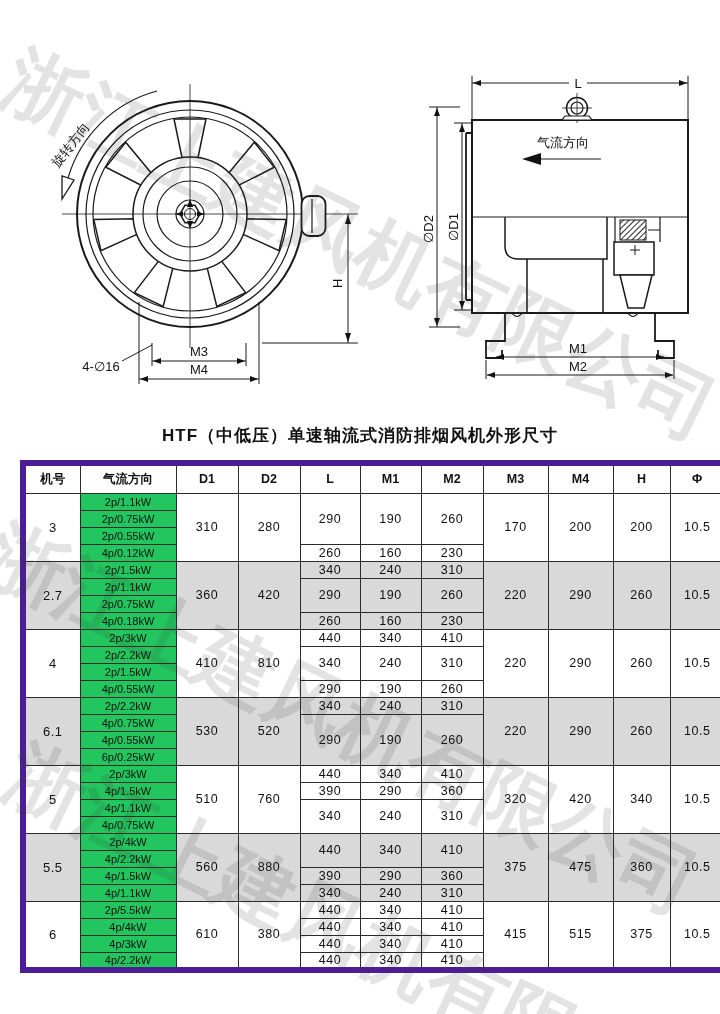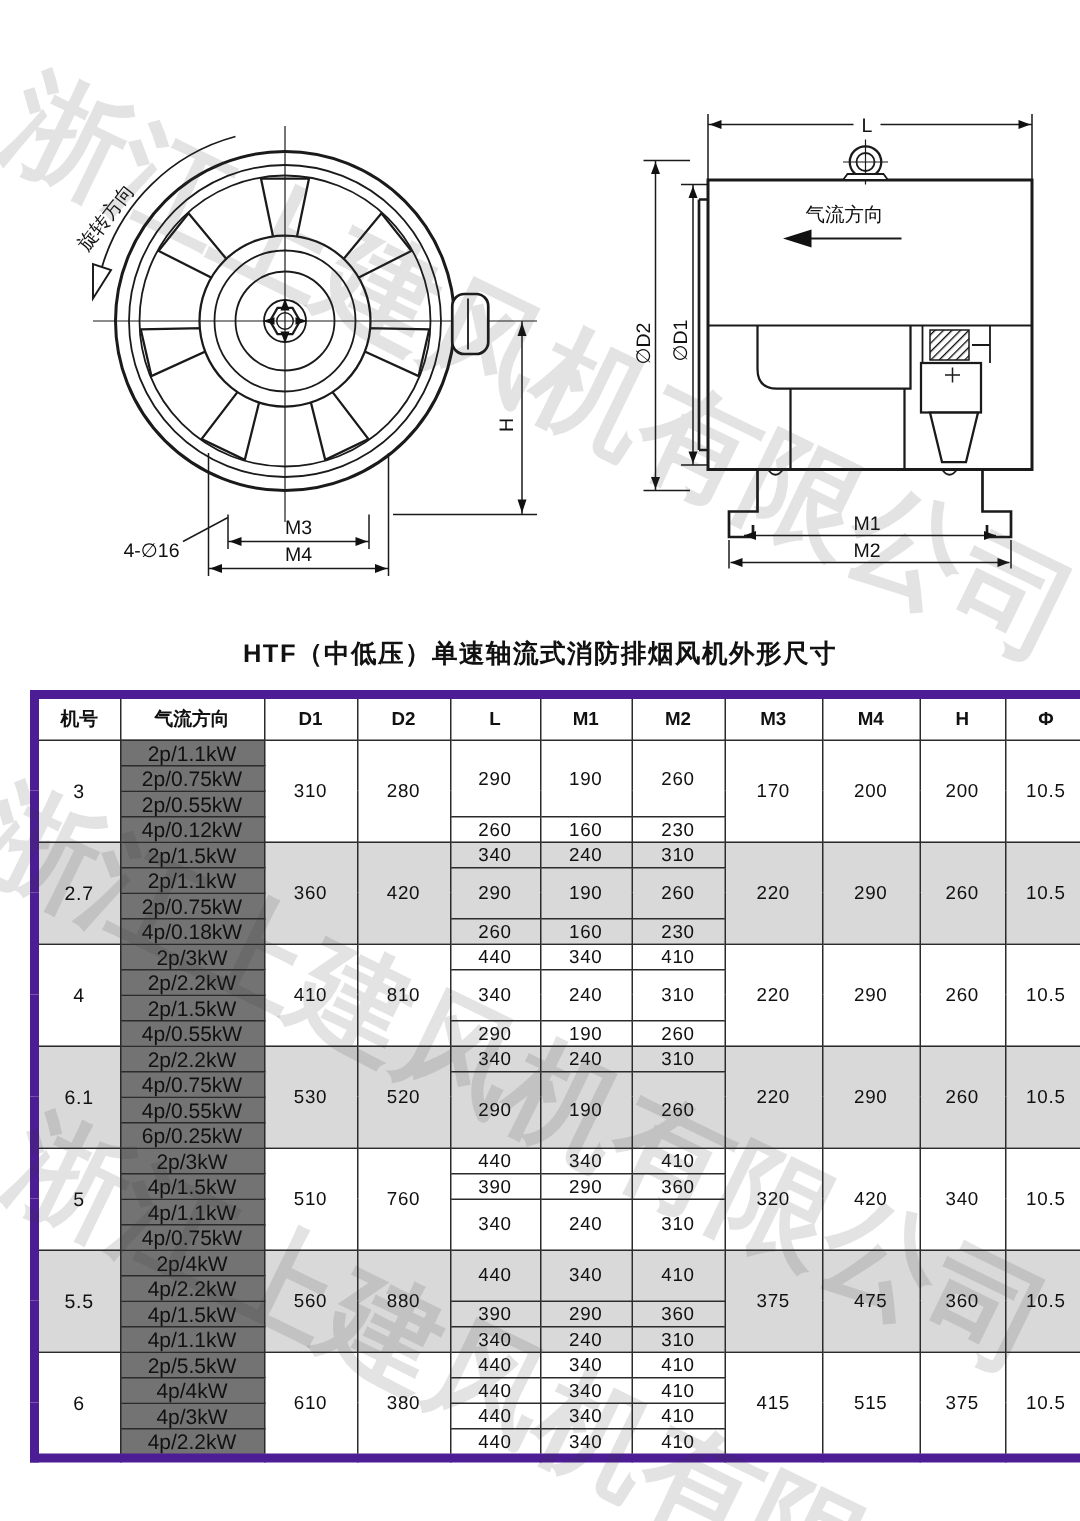--- a/index.html
+++ b/index.html
@@ -21,21 +21,21 @@
       text-align:center;font-size:17px;font-weight:bold;letter-spacing:1px;z-index:2;}
   
   .spec-table{position:absolute;left:20px;top:460px;width:704px;border-collapse:collapse;
       border:6px solid #4c1d95;z-index:2;table-layout:fixed;}
   .spec-table th,.spec-table td{border:1px solid #2b2b2b;text-align:center;vertical-align:middle;
       padding:0;background:#fff;}
   .spec-table thead tr{height:30px;}
   .spec-table th{font-size:12.5px;font-weight:bold;}
   .spec-table tbody tr{height:17px;}
   .spec-table td{font-size:12.5px;letter-spacing:0.5px;}
-  .spec-table td.motor{font-size:14px;letter-spacing:0;background:#737373;}
+  .spec-table td.motor{font-size:11px;letter-spacing:0;background:#22c55e;}
   .spec-table td.model{font-size:13px;}
   .spec-table tr.shaded td.grp,.spec-table tr.shaded td.lm{background:#d9d9d9;}
 </style>
 </head>
 <body>
 
 <div class="page">
 
   <div class="wm wm1">浙江上建风机有限公司</div>
   <div class="wm wm2">浙江上建风机有限公司</div>

